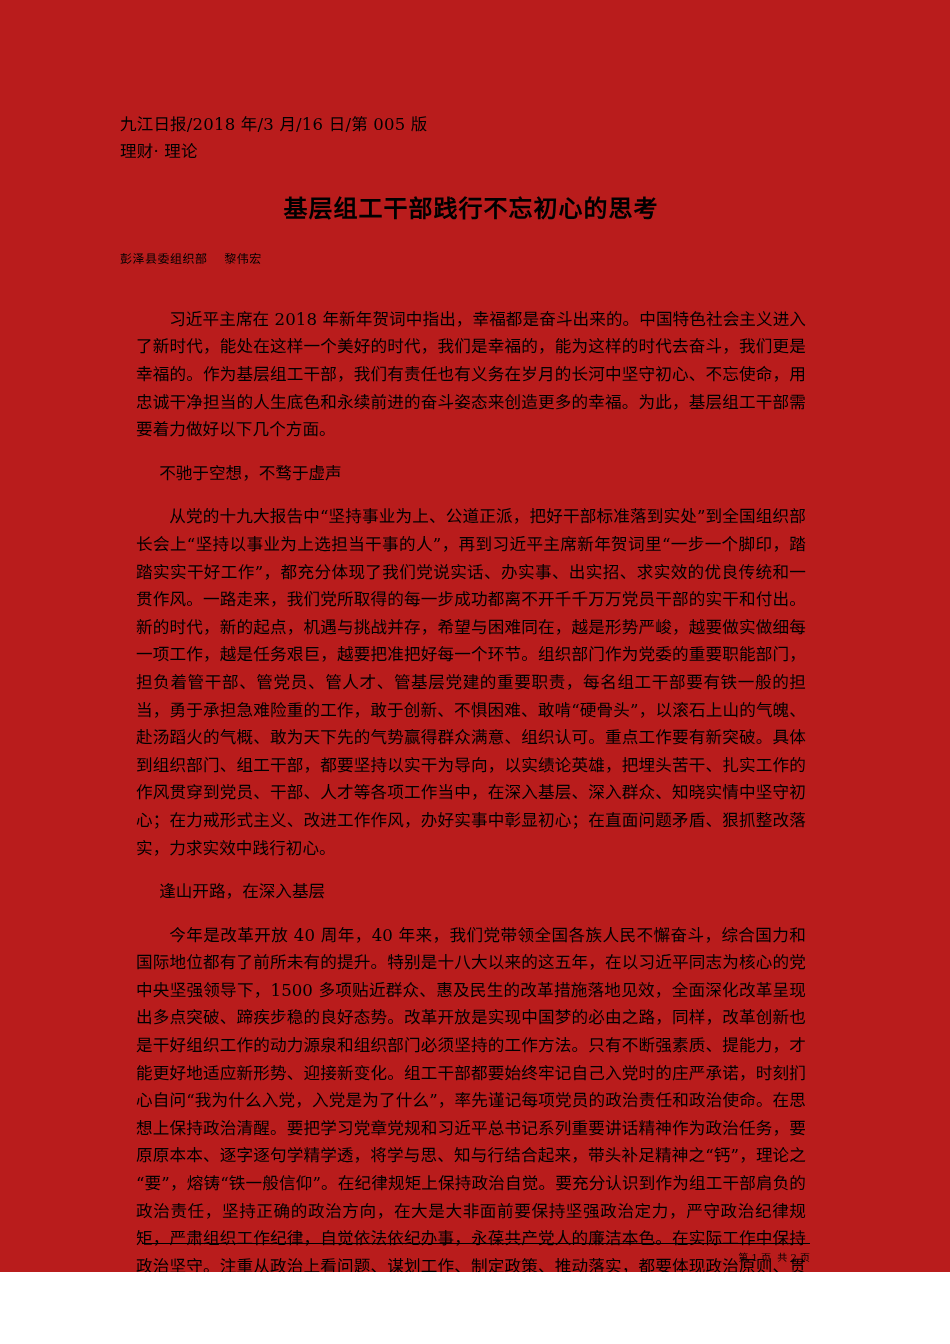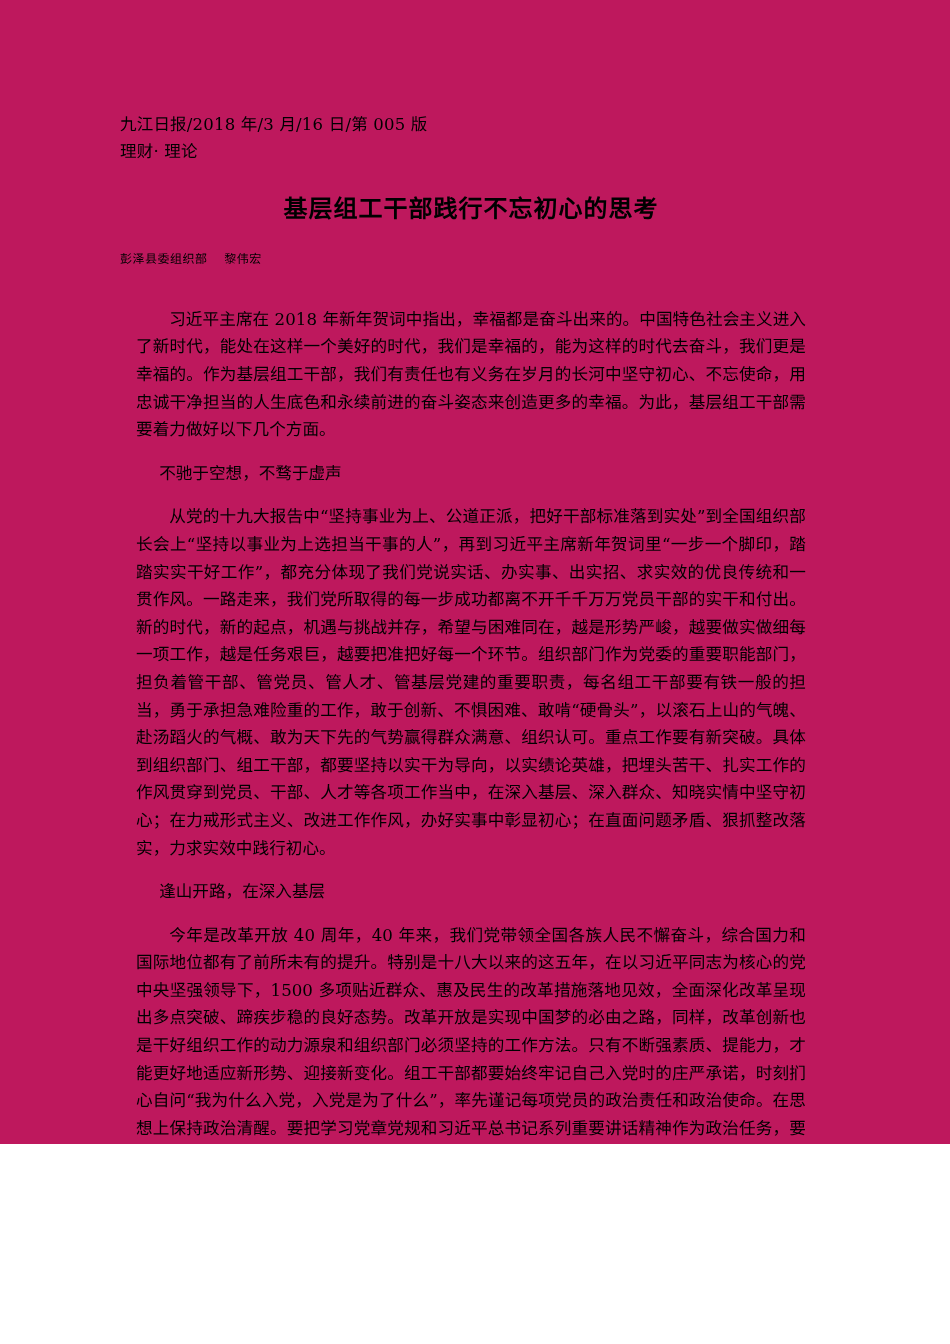--- a/index.html
+++ b/index.html
@@ -8,23 +8,23 @@
     padding: 0;
     background: #ffffff;
   }
   body {
     font-family: "DejaVu Serif", "Liberation Serif", serif;
     color: #000000;
   }
   .page {
     position: relative;
     width: 950px;
-    height: 1144px;
+    height: 1272px;
     margin: 0 auto;
-    background: #be185d;
+    background: #b91c1c;
     overflow: hidden;
     box-sizing: border-box;
   }
   .content {
     position: absolute;
     left: 120px;
     top: 0;
     width: 702px;
   }
   

